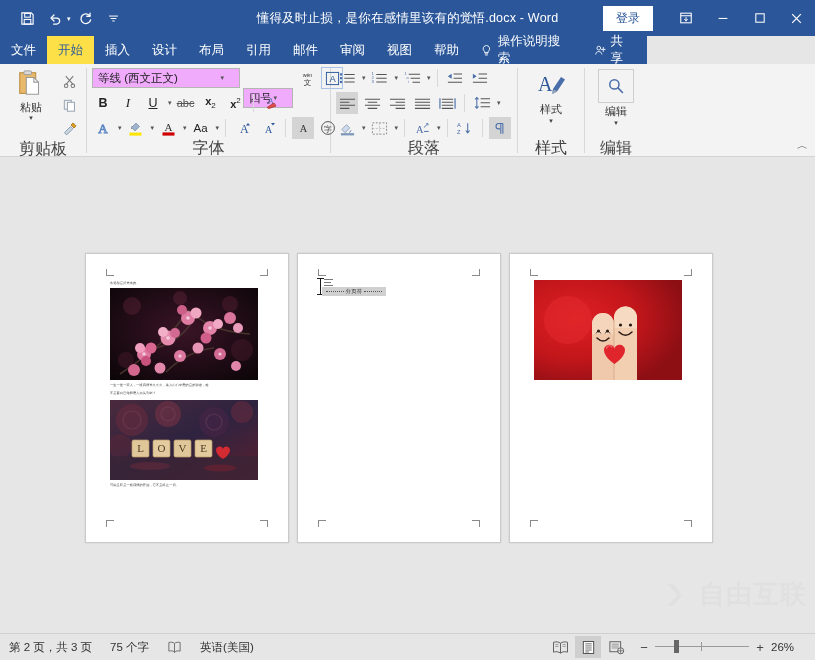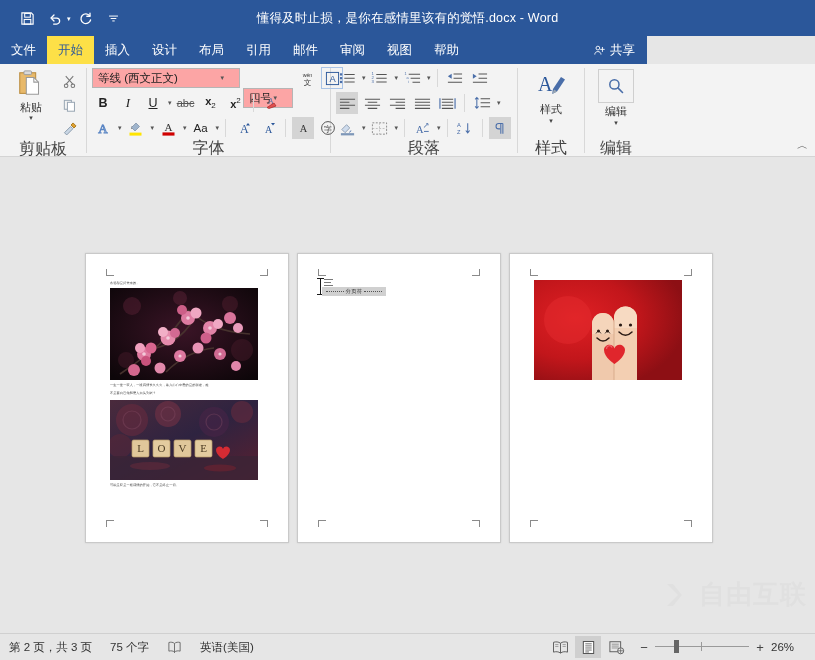--- a/index.html
+++ b/index.html
@@ -78,21 +78,21 @@
   }
   .clip-paste .lbl{font-size:11px;color:#333;margin-top:1px;}
   .clip-paste .car{font-size:7px;color:#444;line-height:6px;}
   .clip-small{display:flex;flex-direction:column;gap:2px;padding-top:3px;}
   .clip-small .ic{width:24px;height:22px;display:flex;align-items:center;justify-content:center;cursor:default;}
 
   
   .font-rows{display:flex;flex-direction:column;gap:3px;}
   .frow{display:flex;align-items:center;gap:3px;height:22px;}
   .combo{
-    height:20px;border:1px solid #b5b5b5;background:#fca5a5;
+    height:20px;border:1px solid #b5b5b5;background:#f0abfc;
     display:flex;align-items:center;font-size:11.5px;color:#222;
     padding:0 12px 0 5px;box-sizing:border-box;cursor:default;
   }
   .combo .cv{flex:1;white-space:nowrap;overflow:hidden;}
   .combo .cc{font-size:7px;color:#555;padding:0 3px;}
   .fname{width:148px;}
   .fsize{width:50px;margin-top:40px;}
   .btn{
     min-width:22px;height:22px;display:flex;align-items:center;justify-content:center;
     font-size:12.5px;color:#222;cursor:default;padding:0 2px;box-sizing:border-box;
@@ -220,33 +220,65 @@
       </div>
       <div class="qat-btn">
         <svg width="13" height="13" viewBox="0 0 16 16">
             <path d="M3 5h10M5 8h6M7 11h2" stroke="#fff" stroke-width="1.2" stroke-linecap="round"></path>
           </svg>
       </div>
     </div>
 
     <div class="title-text">懂得及时止损，是你在感情里该有的觉悟.docx  -  Word</div>
 
+    <div class="tb-right">
+      <div class="signin">登录</div>
+      <div class="winbtn">
+        <svg width="14" height="14" viewBox="0 0 16 16">
+            <rect x="2" y="2.5" width="12" height="11" fill="none" stroke="#fff" stroke-width="1.2"></rect>
+            <path d="M2 5.4h12" stroke="#fff" stroke-width="1.2"></path>
+            <path d="M8 7.4v4M6.4 9.6L8 11.4l1.6-1.8" fill="none" stroke="#fff" stroke-width="1.1" stroke-linecap="round" stroke-linejoin="round"></path>
+          </svg>
+      </div>
+      <div class="winbtn">
+        <svg width="14" height="14" viewBox="0 0 16 16">
+            <path d="M3 8.5h10" stroke="#fff" stroke-width="1.2"></path>
+          </svg>
+      </div>
+      <div class="winbtn">
+        <svg width="14" height="14" viewBox="0 0 16 16">
+            <rect x="3.2" y="3.2" width="9.6" height="9.6" fill="none" stroke="#fff" stroke-width="1.2"></rect>
+          </svg>
+      </div>
+      <div class="winbtn">
+        <svg width="15" height="15" viewBox="0 0 16 16">
+            <path d="M3.4 3.4l9.2 9.2M12.6 3.4l-9.2 9.2" stroke="#fff" stroke-width="1.3"></path>
+          </svg>
+      </div>
+    </div>
   </div>
 
   <div class="tabbar">
     <div class="tab">文件</div>
     <div class="tab active">开始</div>
     <div class="tab">插入</div>
     <div class="tab">设计</div>
     <div class="tab">布局</div>
     <div class="tab">引用</div>
     <div class="tab">邮件</div>
     <div class="tab">审阅</div>
     <div class="tab">视图</div>
     <div class="tab">帮助</div>
+    <div class="tab-tell">
+      <svg class="bulb" width="13" height="13" viewBox="0 0 16 16">
+          <path d="M8 1.8a4 4 0 0 0-2.3 7.3v1.5h4.6V9.1A4 4 0 0 0 8 1.8z" fill="none" stroke="#fff" stroke-width="1.1"></path>
+          <path d="M6.4 12.2h3.2M7 13.7h2" stroke="#fff" stroke-width="1.1" stroke-linecap="round"></path>
+        </svg>
+      <span>操作说明搜索</span>
+    </div>
     <div class="share">
       <svg width="13" height="13" viewBox="0 0 16 16">
           <circle cx="6" cy="5" r="2.3" fill="none" stroke="#fff" stroke-width="1.1"></circle>
           <path d="M2.2 13c0-2.3 1.7-3.7 3.8-3.7S9.8 10.7 9.8 13" fill="none" stroke="#fff" stroke-width="1.1"></path>
           <path d="M11.6 4.2v5M9.3 6.6h4.6" stroke="#fff" stroke-width="1.1" stroke-linecap="round"></path>
         </svg>
       <span>共享</span>
     </div>
   </div>
 

